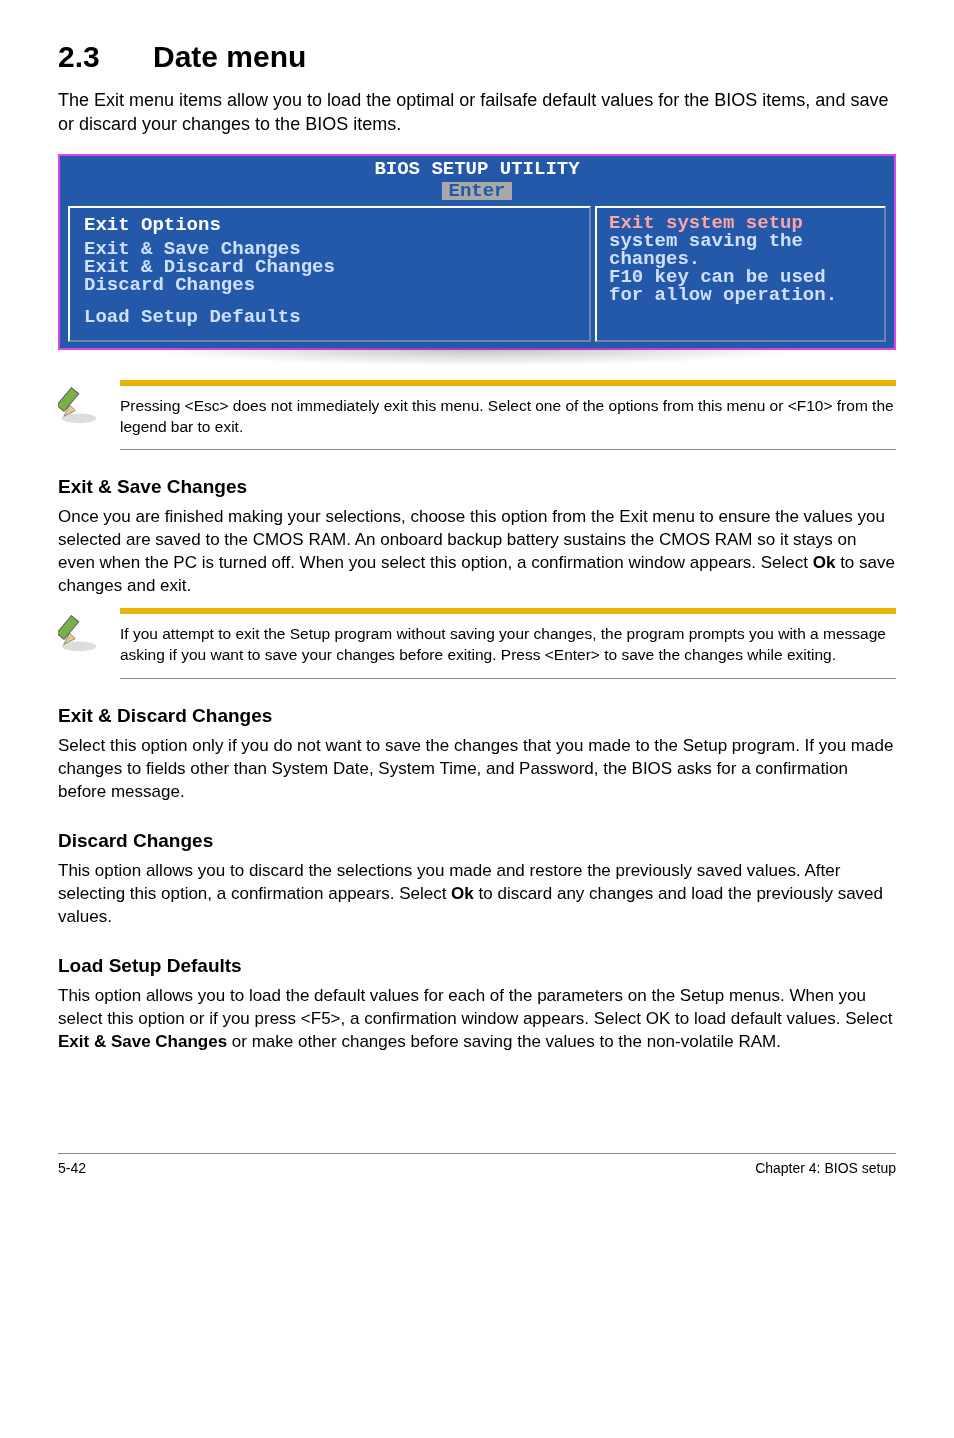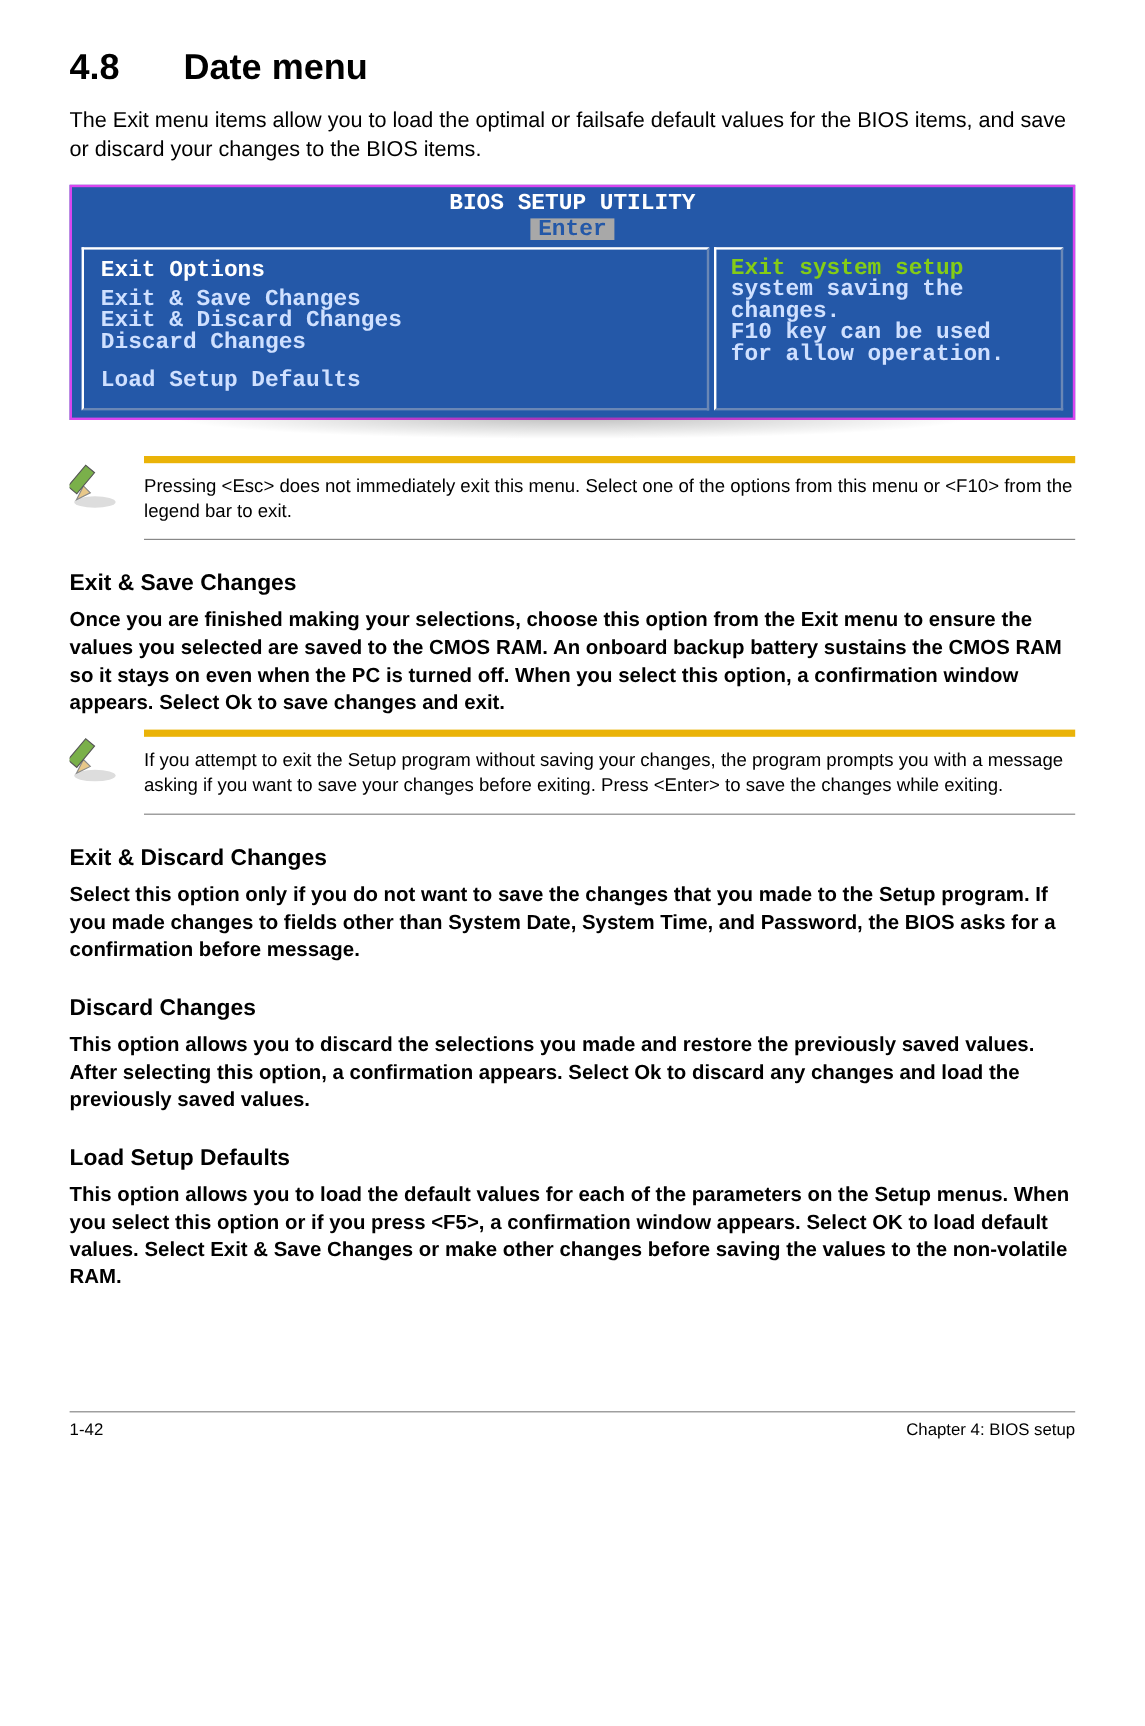--- a/index.html
+++ b/index.html
@@ -71,21 +71,21 @@
   .bios-right {
     width: 265px;
     margin: 4px 8px 6px 2px;
     border-top: 2px solid #fff;
     border-left: 2px solid #fff;
     border-right: 2px solid #6a87b5;
     border-bottom: 2px solid #6a87b5;
     padding: 6px 10px 8px 12px;
     color: #cfe0ff;
   }
-  .bios-right .white { color:#84cc16; }
+  .bios-right .white { color:#fca5a5; }
   .bios-right div { line-height: 18px; }
   
   .curl-wrap { position: relative; height: 22px; margin-top:-2px;}
   .curl-wrap::before {
     content:"";
     position:absolute;
     left:10%; right:10%; top:0;
     height: 18px;
     background: radial-gradient(ellipse at center top, rgba(0,0,0,0.25), transparent 70%);
   }
@@ -111,38 +111,37 @@
   
   h2.sub {
     font-size: 19px;
     font-weight: bold;
     margin: 26px 0 8px 0;
   }
   p.body {
     font-size: 17px;
     line-height: 1.35;
     margin: 0 0 10px 0;
-    font-weight: bold;
   }
   .footer {
     border-top: 1px solid #888;
     margin-top: 100px;
     padding-top: 6px;
     font-size: 14px;
     display:flex;
     justify-content: space-between;
   }
 </style>
 </head>
 <body>
 
 <div class="page">
 
   <h1>
-    <span class="num">4.8</span><span>Date menu</span>
+    <span class="num">2.3</span><span>Date menu</span>
   </h1>
 
   <p class="intro">The Exit menu items allow you to load the optimal or failsafe default values for the BIOS items, and save or discard your changes to the BIOS items.</p>
 
   <div class="bios">
     <div class="bios-header">BIOS SETUP UTILITY</div>
     <div class="bios-tabrow">
       <span class="bios-tab">Enter</span>
     </div>
     <div class="bios-body">
@@ -194,17 +193,17 @@
   <h2 class="sub">Exit &amp; Discard Changes</h2>
   <p class="body">Select this option only if you do not want to save the changes that you  made to the Setup program. If you made changes to fields other than System Date, System Time, and Password, the BIOS asks for a confirmation before message.</p>
 
   <h2 class="sub">Discard Changes</h2>
   <p class="body">This option allows you to discard the selections you made and restore the previously saved values. After selecting this option, a confirmation appears. Select <b>Ok</b> to discard any changes and load the previously saved values.</p>
 
   <h2 class="sub">Load Setup Defaults</h2>
   <p class="body">This option allows you to load the default values for each of the parameters on the Setup menus. When you select this option or if you press &lt;F5&gt;, a confirmation window appears. Select OK to load default values. Select <b>Exit &amp; Save Changes</b> or make other changes before saving the values to the non-volatile RAM.</p>
 
   <div class="footer">
-    <span>1-42</span>
+    <span>5-42</span>
     <span>Chapter 4: BIOS setup</span>
   </div>
 
 </div>
 
 </body></html>

